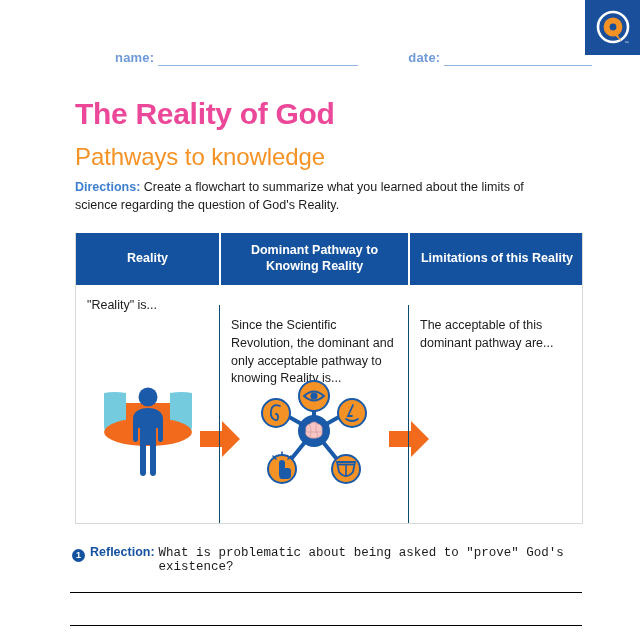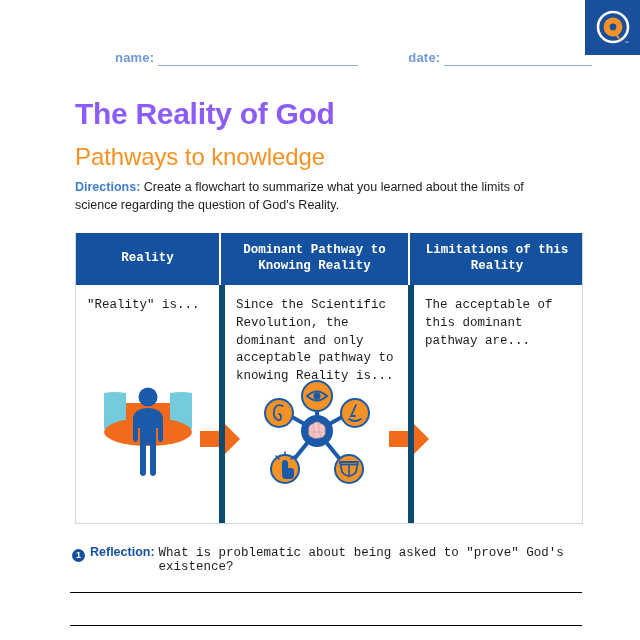--- a/index.html
+++ b/index.html
@@ -65,21 +65,21 @@
   .meta-rule.date-rule { width: 148px; }
   .meta-gap { width: 50px; }
 
   
   .title {
     position: absolute;
     left: 75px;
     top: 98px;
     font-size: 30px;
     font-weight: bold;
-    color: #8b5cf6;
+    color: #ec4899;
     letter-spacing: -0.3px;
     line-height: 1.05;
   }
   .subtitle {
     position: absolute;
     left: 75px;
     top: 143px;
     font-size: 24px;
     color: #f59225;
     letter-spacing: -0.1px;
@@ -102,21 +102,20 @@
 
   
   .grid {
     position: absolute;
     left: 75px;
     top: 233px;
     width: 508px;
     border: 1px solid #d8d8d8;
     border-top: none;
     box-sizing: border-box;
-    font-family: Liberation Mono, monospace;
   }
   .grid-head {
     display: flex;
     background: #14529f;
     height: 52px;
   }
   .grid-head .hcell {
     color: #ffffff;
     font-size: 12.5px;
     font-weight: bold;
@@ -141,21 +140,22 @@
   }
   .grid-body .bcell {
     box-sizing: border-box;
     padding: 12px 11px 0 11px;
     font-size: 12.5px;
     color: #1c1c1c;
     line-height: 1.42;
     position: relative;
   }
   .grid-body .bcell + .bcell {
-    border-left: 6px solid #0c4a6e;
+    border-left: 1px solid #0c4a6e;
+    margin-top: 20px;
   }
 
   
   .art-person {
     position: absolute;
     left: 50%;
     transform: translateX(-50%);
     bottom: 44px;
     width: 96px;
     height: 100px;

